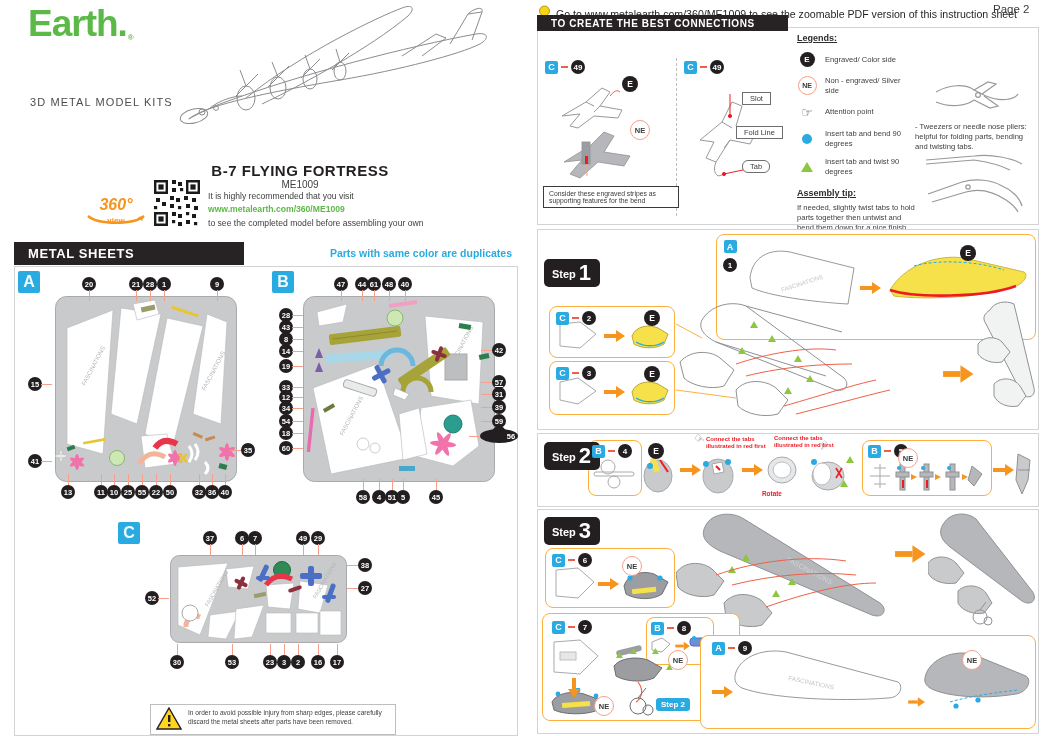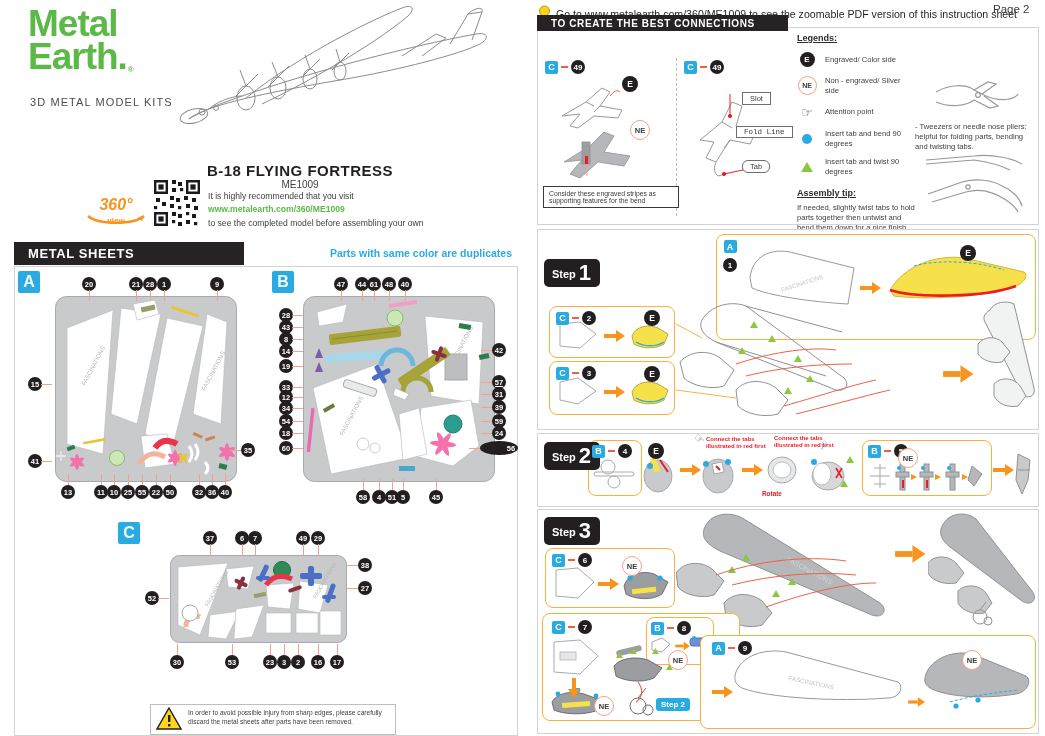--- a/index.html
+++ b/index.html
@@ -89,21 +89,20 @@
 
   .dashed-v{position:absolute;border-left:1px dashed #bcbec0;}
   svg{display:block;}
 </style>
 </head>
 <body>
 
 <div class="canvas">
 
   <div class="abs" style="left:28px;top:8px;line-height:.88;font-weight:bold;font-size:37px;color:#5cb947;letter-spacing:-1px;">
-    <div>Metal</div>
     <div style="display:flex;align-items:flex-end;">
       <span>Earth.</span>
       <span style="font-size:8px;color:#5cb947;margin-left:1px;">®</span>
     </div>
   </div>
   <div class="abs" style="left:30px;top:96px;font-size:11px;font-weight:normal;color:#4d4d4f;letter-spacing:1.1px;">3D METAL MODEL KITS</div>
 
   <svg class="abs" style="left:150px;top:0px;" width="370" height="160" viewBox="0 0 370 160">
     <g fill="none" stroke="#8a8c8f" stroke-width="1">
       <path d="M40,118 C60,104 120,92 190,80 C250,70 310,54 330,44 C340,38 338,32 326,34 C260,46 150,74 70,104 C50,112 34,122 40,118 Z"></path>
@@ -119,21 +118,21 @@
       <path d="M96,86 L90,70 M96,86 L108,74 M96,86 L86,96"></path>
       <path d="M128,77 L122,62 M128,77 L139,66 M128,77 L118,87"></path>
       <path d="M160,69 L155,55 M160,69 L170,59 M160,69 L151,78"></path>
       <path d="M190,62 L186,49 M190,62 L199,53 M190,62 L182,70"></path>
       <path d="M60,108 C70,100 84,96 92,96"></path>
       <circle cx="52" cy="112" r="3"></circle>
         <circle cx="66" cy="108" r="2.4"></circle>
     </g>
   </svg>
 
-  <div class="abs" style="left:120px;top:162px;width:360px;text-align:center;font-weight:bold;font-size:15px;letter-spacing:.5px;">B-18 FLYING FORTRESS</div>
+  <div class="abs" style="left:120px;top:162px;width:360px;text-align:center;font-weight:bold;font-size:15px;letter-spacing:.5px;">B-7 FLYING FORTRESS</div>
   <div class="abs" style="left:120px;top:179px;width:360px;text-align:center;font-size:10px;color:#404041;">ME1009</div>
 
   <div class="abs" style="left:84px;top:196px;width:64px;text-align:center;">
     <div style="color:#f7941d;font-weight:bold;font-style:italic;font-size:16px;">360°</div>
     <svg width="64" height="12" viewBox="0 0 64 12">
       <path d="M4,2 C14,11 50,11 60,2" fill="none" stroke="#f7941d" stroke-width="2.4"></path>
       <path d="M60,2 l-6,1 l4,4 z" fill="#f7941d"></path>
     </svg>
     <div style="color:#f7941d;font-weight:bold;font-size:8px;margin-top:-10px;">view</div>
   </div>
@@ -320,21 +319,21 @@
   <span class="co ll" style="left:286px;top:408px;">34</span>
   <span class="co ll" style="left:286px;top:421px;">54</span>
   <span class="co ll" style="left:286px;top:433px;">18</span>
   <span class="co ll" style="left:286px;top:448px;">60</span>
   <span class="co lr" style="left:499px;top:350px;">42</span>
   <span class="co lr" style="left:499px;top:382px;text-decoration:underline;">57</span>
   <span class="co lr" style="left:499px;top:394px;">31</span>
   <span class="co lr" style="left:499px;top:407px;">39</span>
   <span class="co lr" style="left:499px;top:421px;">59</span>
   <span class="co lr" style="left:499px;top:433px;">24</span>
-  <span class="co lr" style="left:499px;top:448px;padding-left:24px;">56</span>
+  <span class="co lr" style="left:499px;top:436px;padding-left:24px;">56</span>
   <span class="co lb" style="left:363px;top:497px;">58</span>
   <span class="co lb" style="left:379px;top:497px;">4</span>
   <span class="co lb" style="left:392px;top:497px;">51</span>
   <span class="co lb" style="left:403px;top:497px;">5</span>
   <span class="co lb" style="left:436px;top:497px;">45</span>
 
   <div class="sheet-label" style="left:118px;top:522px;">C</div>
   <svg class="abs" style="left:170px;top:555px;" width="177" height="88" viewBox="0 0 177 88">
     <rect x="0.5" y="0.5" width="176" height="87" rx="9" fill="#c9cacc" stroke="#a7a9ac"></rect>
     <g fill="#ffffff" stroke="#b5b7ba" stroke-width="0.6">
@@ -447,21 +446,21 @@
     <g stroke="#ed1c24" stroke-width="1">
       <path d="M44,24 L44,2" fill="none"></path>
         <circle cx="44" cy="24" r="1.6" fill="#ed1c24"></circle>
       <path d="M52,44 L66,44" fill="none"></path>
         <circle cx="52" cy="44" r="1.6" fill="#ed1c24"></circle>
       <path d="M38,82 L66,76" fill="none"></path>
         <circle cx="38" cy="82" r="1.6" fill="#ed1c24"></circle>
     </g>
   </svg>
   <div class="label-box" style="left:742px;top:92px;">Slot</div>
-  <div class="label-box" style="left:736px;top:126px;font-family:Liberation Mono, monospace;">Fold Line</div>
+  <div class="label-box" style="left:736px;top:126px;">Fold Line</div>
   <div class="label-box" style="left:742px;top:160px;border-radius:6px;">Tab</div>
 
   <div class="abs" style="left:797px;top:33px;width:118px;">
     <div class="ut">Legends:</div>
     <div class="legend-row">
       <span class="legend-ic">
           <span class="li-e">E</span>
         </span>
       <span class="small-tx">Engraved/ Color side</span>
     </div>

